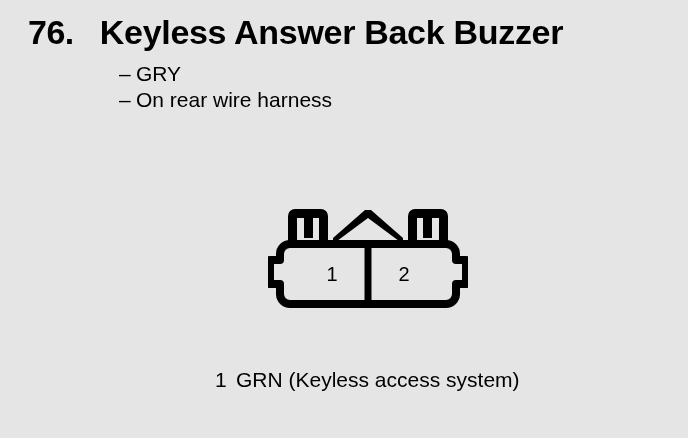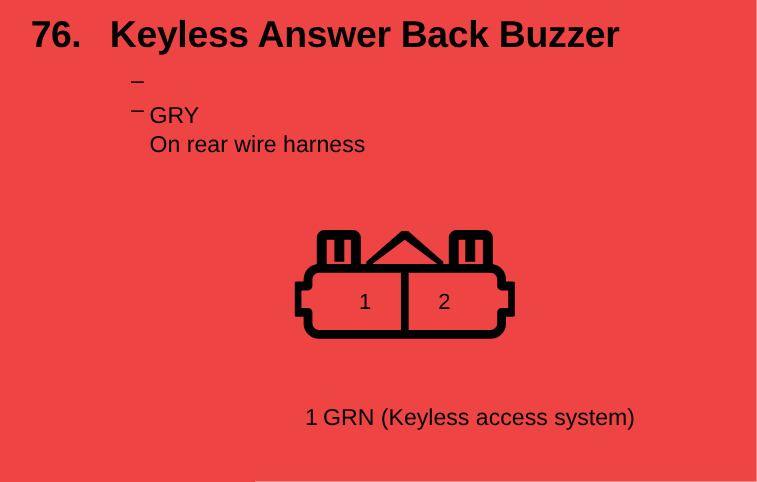--- a/index.html
+++ b/index.html
@@ -4,21 +4,21 @@
 <style>
   html, body {
     margin: 0;
     padding: 0;
     background: #ffffff;
   }
   #page {
     position: relative;
     width: 688px;
     height: 438px;
-    background: #ef4444;
+    background: #e5e5e5;
     overflow: hidden;
     font-family: "Liberation Sans", sans-serif;
     color: #000000;
   }
 
   
   .header-row {
     position: absolute;
     left: 28px;
     top: 12px;
@@ -59,21 +59,20 @@
     height: 26px;
   }
   .bullet-dash {
     display: inline-block;
     width: 17px;
     vertical-align: top;
   }
   .bullet-text {
     display: inline-block;
     vertical-align: top;
-    margin-top: 32px;
   }
 
   
   .connector-wrap {
     position: absolute;
     left: 268px;
     top: 198px;
     width: 200px;
     height: 118px;
   }
@@ -86,21 +85,20 @@
     font-weight: normal;
     fill: #000000;
   }
 
   
   .legend {
     position: absolute;
     left: 215px;
     top: 366px;
     width: 420px;
-    text-align: center;
   }
   .legend-line {
     display: block;
     font-size: 21px;
     line-height: 27px;
     height: 27px;
     white-space: nowrap;
   }
   .legend-num {
     display: inline-block;

